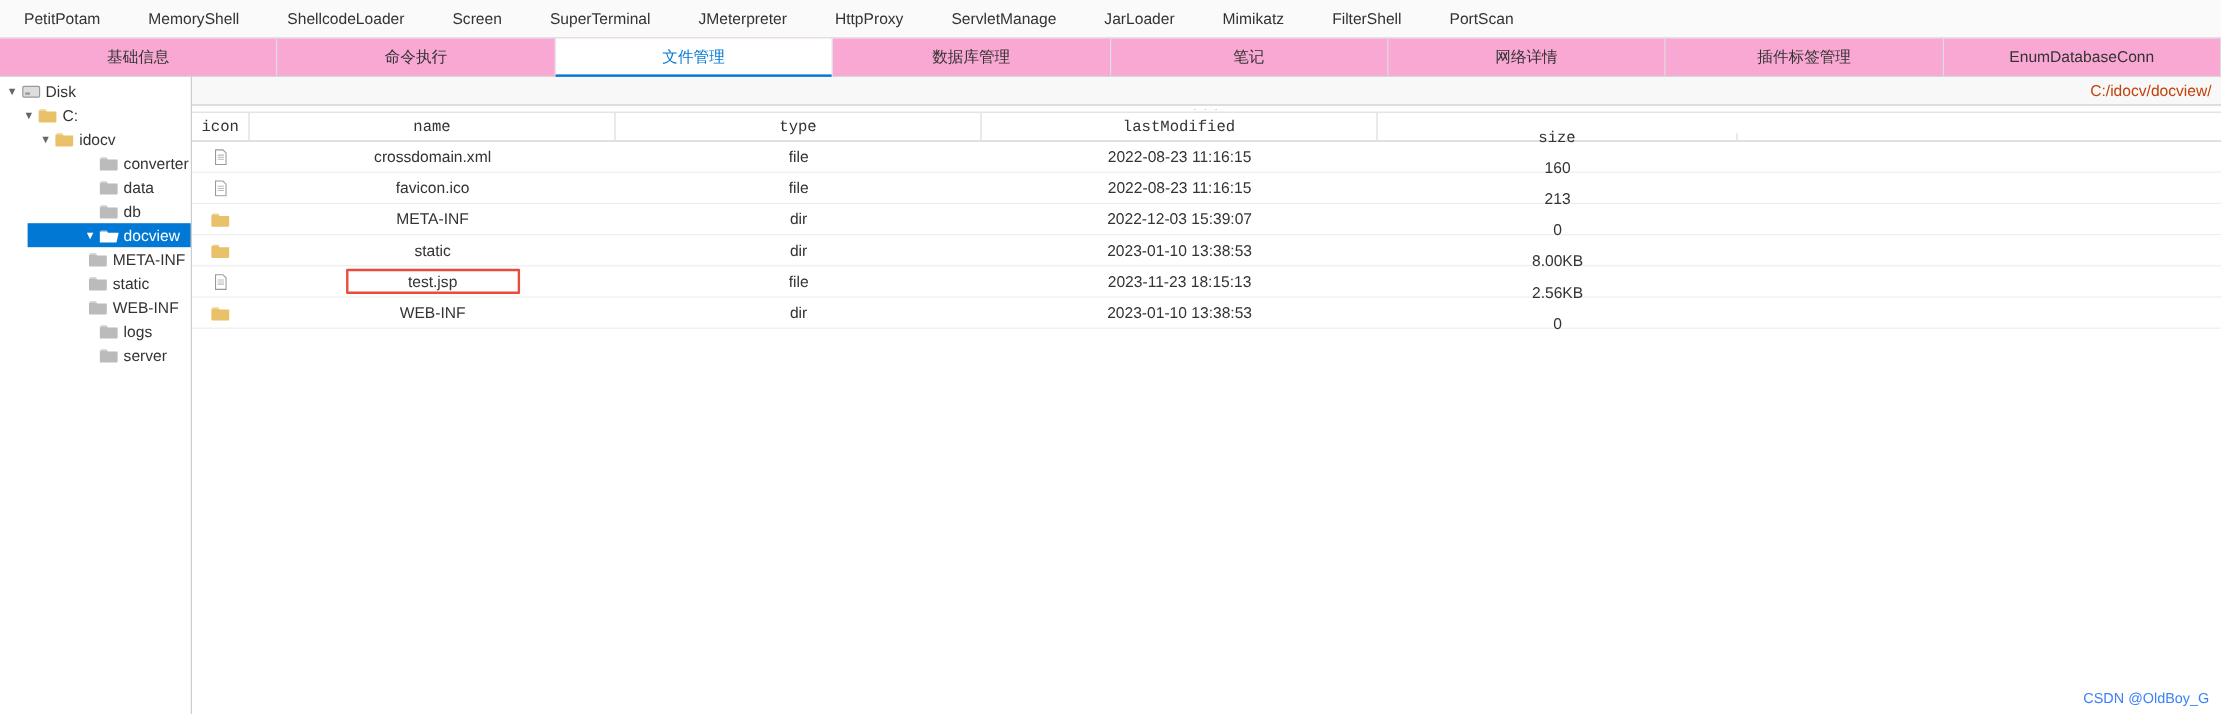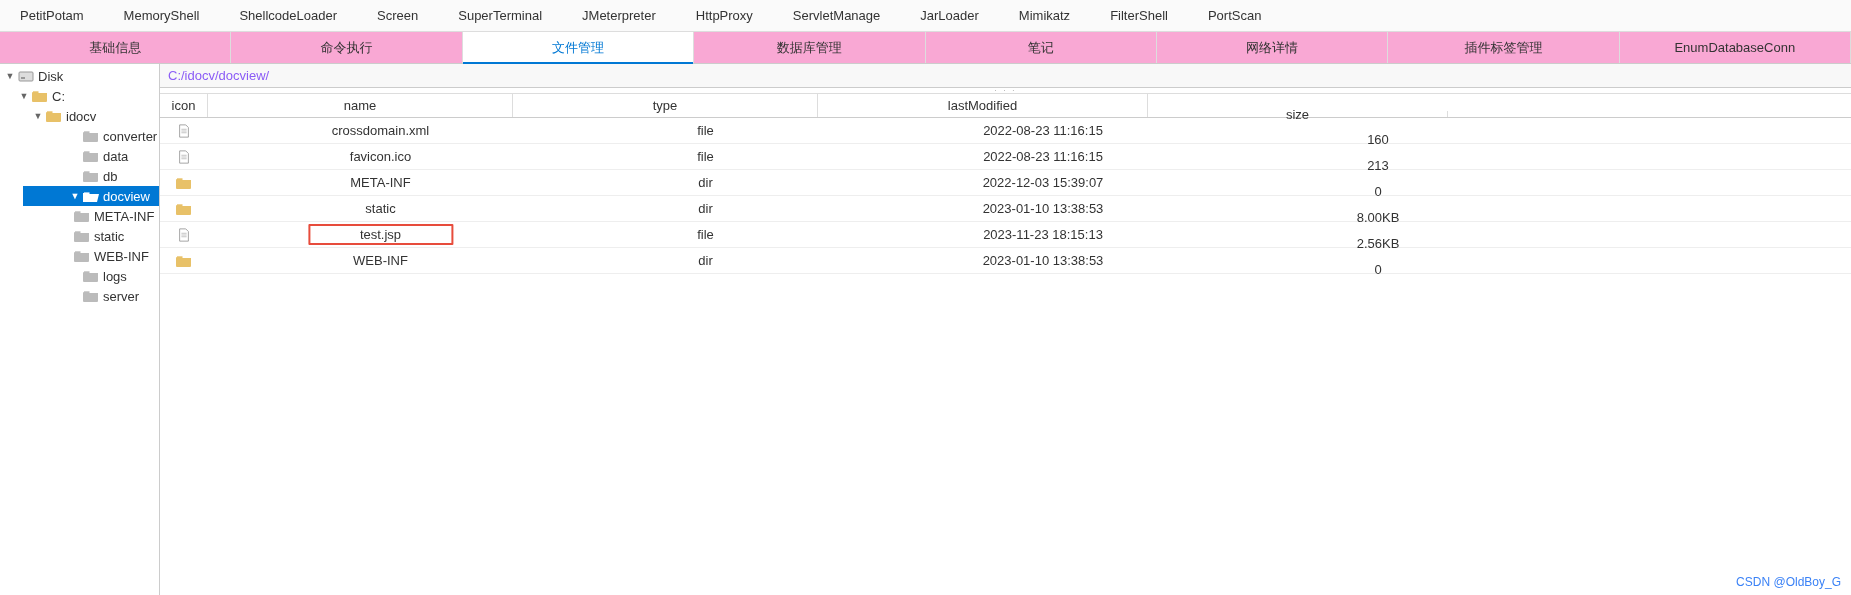--- a/index.html
+++ b/index.html
@@ -26,28 +26,28 @@
     .tree-label { font-size: 13px; }
     .indent-0 { padding-left: 4px; }
     .indent-1 { padding-left: 18px; }
     .indent-2 { padding-left: 32px; }
     .indent-3 { padding-left: 46px; margin-left: 23px; }
     .indent-4 { padding-left: 60px; }
 
     .content { flex: 1; display: flex; flex-direction: column; }
 
     .path-bar { height: 24px; border-bottom: 1px solid #ccc; padding: 0 8px; display: flex; align-items: center; background: #f8f8f8; }
-    .path-input { width: 100%; border: none; background: transparent; font-size: 13px; outline: none; color: #8b5cf6; }
+    .path-input { width: 100%; border: none; background: transparent; font-size: 13px; outline: none; color: #c2410c; text-align: right; }
 
     .grip { height: 6px; display: flex; align-items: center; justify-content: center; cursor: ns-resize; border-bottom: 1px solid #ddd; color: #aaa; font-size: 8px; letter-spacing: 2px; }
 
     .file-table { flex: 1; overflow: auto; }
-    .file-header { display: flex; height: 24px; border-bottom: 1px solid #ccc; background: #fff; }
+    .file-header { display: flex; height: 24px; border-bottom: 1px solid #ccc; background: #fff; font-family: Liberation Mono, monospace; }
     .file-header-cell { border-right: 1px solid #ddd; display: flex; align-items: center; justify-content: center; font-size: 13px; color: #333; }
-    .file-row { display: flex; height: 26px; border-bottom: 1px solid #eee; align-items: center; gap: 20px; }
+    .file-row { display: flex; height: 26px; border-bottom: 1px solid #eee; align-items: center; }
     .file-cell { display: flex; align-items: center; justify-content: center; font-size: 13px; color: #333; }
     .col-icon { width: 48px; }
     .col-name { width: 305px; position: relative; }
     .col-type { width: 305px; }
     .col-modified { width: 330px; }
     .col-size { width: 300px; margin-top: 17px; }
 
     .highlight-box { border: 2px solid #e74c3c; position: absolute; left: 50%; transform: translateX(-50%); padding: 1px 50px; border-radius: 1px; }
 
     .file-icon-svg, .folder-icon-svg, .disk-icon-svg { width: 16px; height: 14px; }

